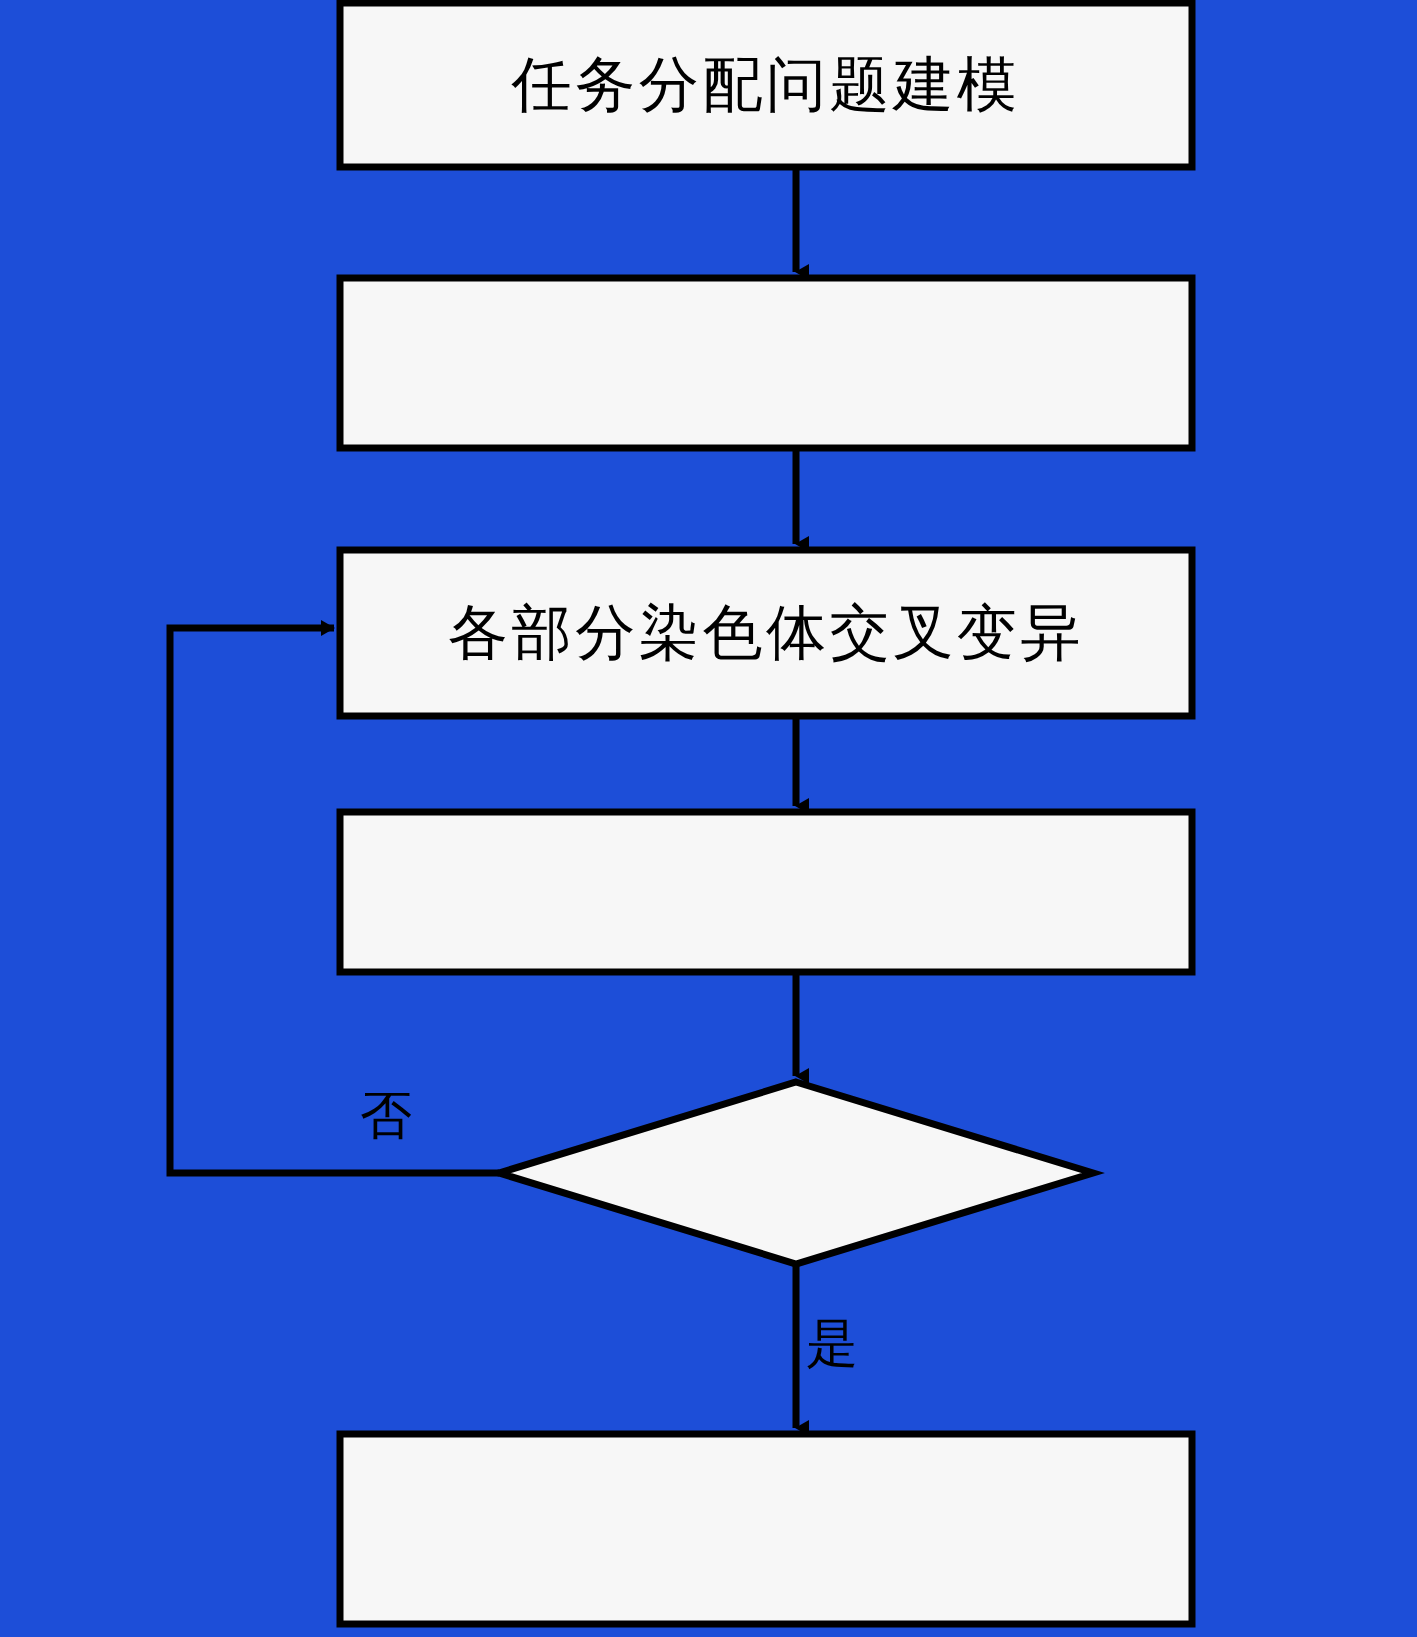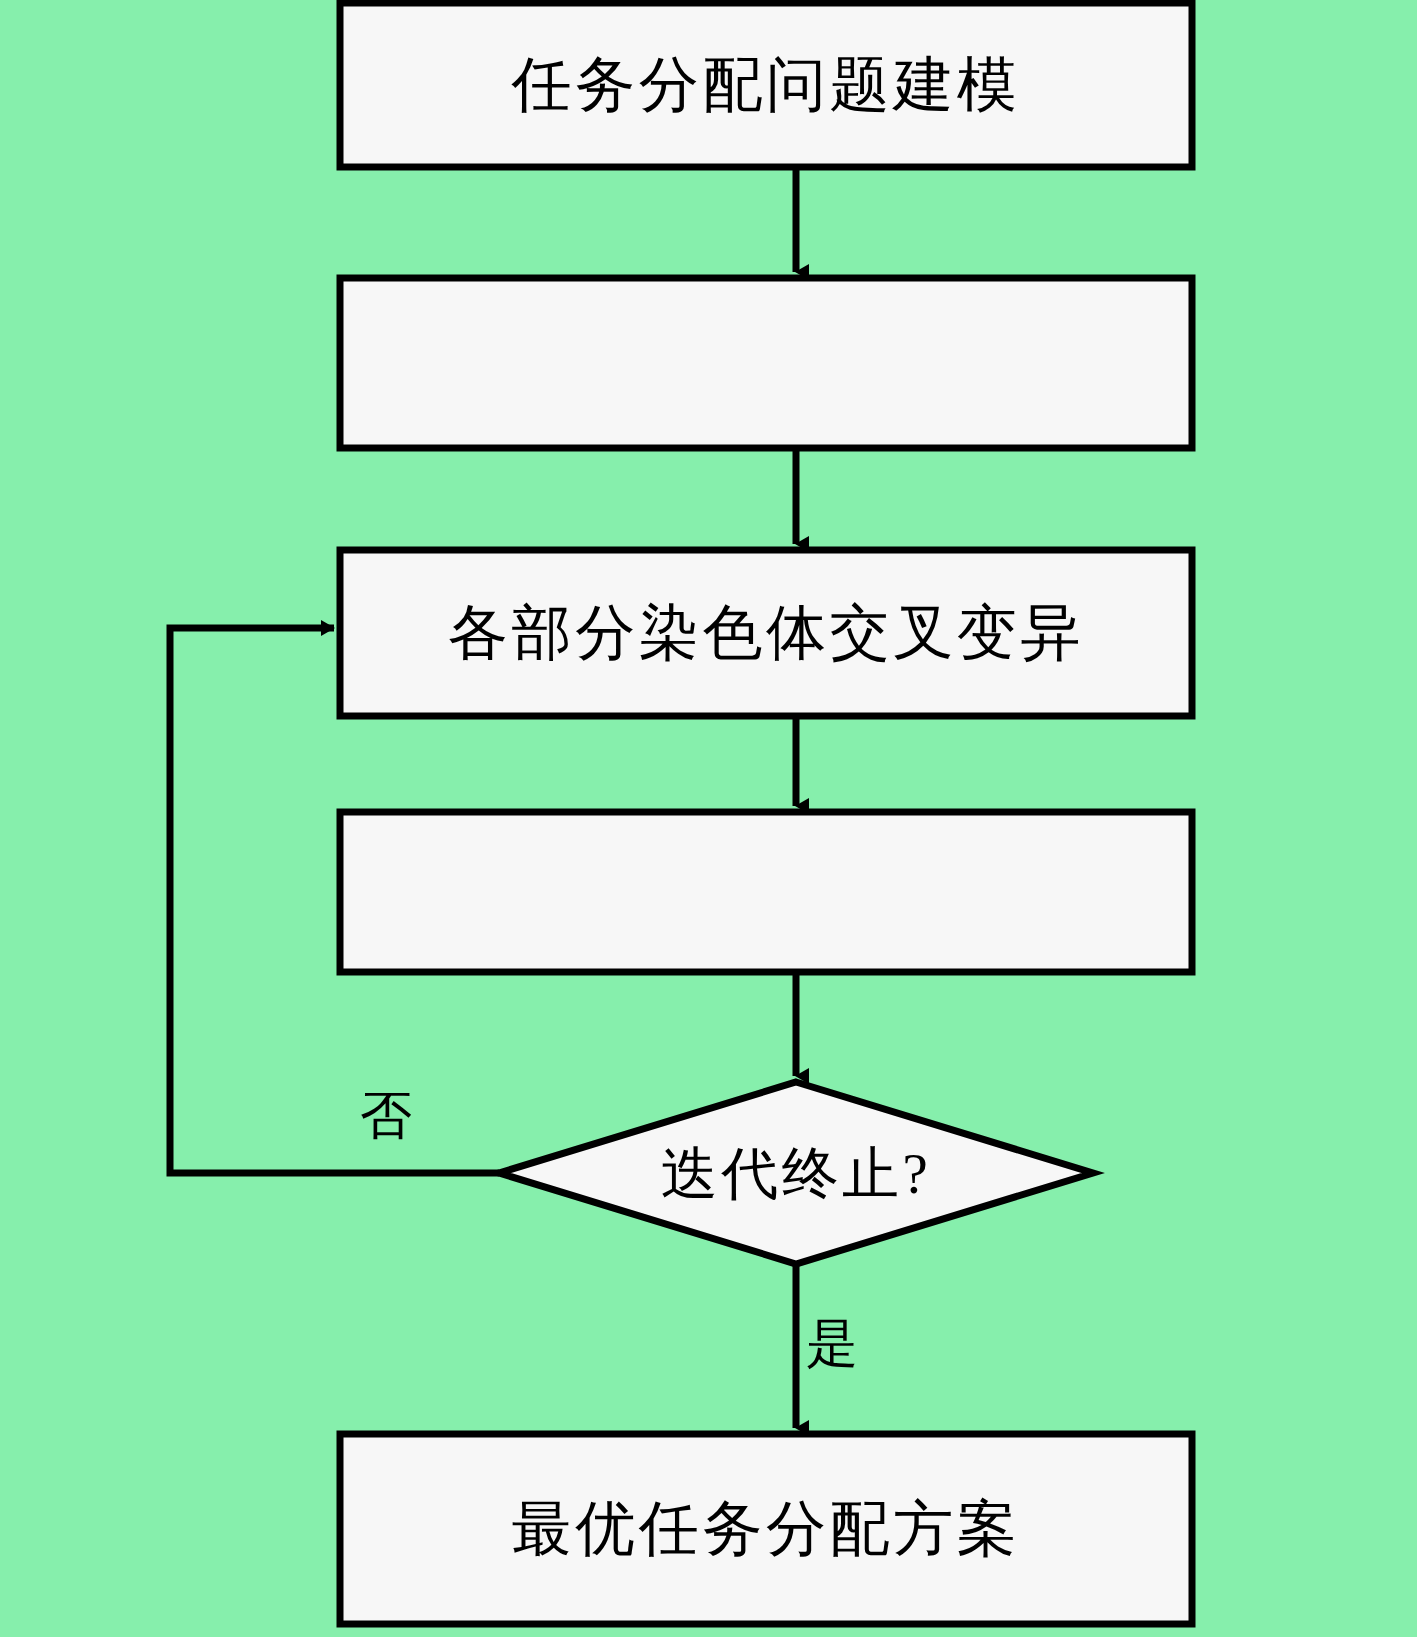--- a/index.html
+++ b/index.html
@@ -8,21 +8,21 @@
     padding: 0;
     background: #f7f7f7;
   }
   body {
     font-family: "Liberation Serif", "DejaVu Serif", serif;
   }
   #flow-root {
     position: relative;
     width: 1417px;
     height: 1637px;
-    background: #86efac;
+    background: #1d4ed8;
     overflow: hidden;
   }
   #flow-svg {
     position: absolute;
     left: 0;
     top: 0;
     width: 1417px;
     height: 1637px;
   }
   .node-label {
@@ -91,21 +91,19 @@
 
     <line x1="796" y1="1264" x2="796" y2="1428" stroke="#000" stroke-width="7" marker-end="url(#arrowhead-down)"></line>
   </svg>
 
   <div class="node-label process-label" style="left:340px; top:3px; width:852px; height:164px;">任务分配问题建模</div>
 
 
   <div class="node-label process-label" style="left:340px; top:550px; width:852px; height:166px;">各部分染色体交叉变异</div>
 
 
-  <div class="node-label decision-label" style="left:499px; top:1082px; width:594px; height:182px;">迭代终止?</div>
 
-  <div class="node-label process-label" style="left:340px; top:1434px; width:852px; height:190px;">最优任务分配方案</div>
 
   <div class="edge-label" style="left:360px; top:1090px;">否</div>
 
   <div class="edge-label" style="left:806px; top:1318px;">是</div>
 
 </div>
 
 </body></html>

